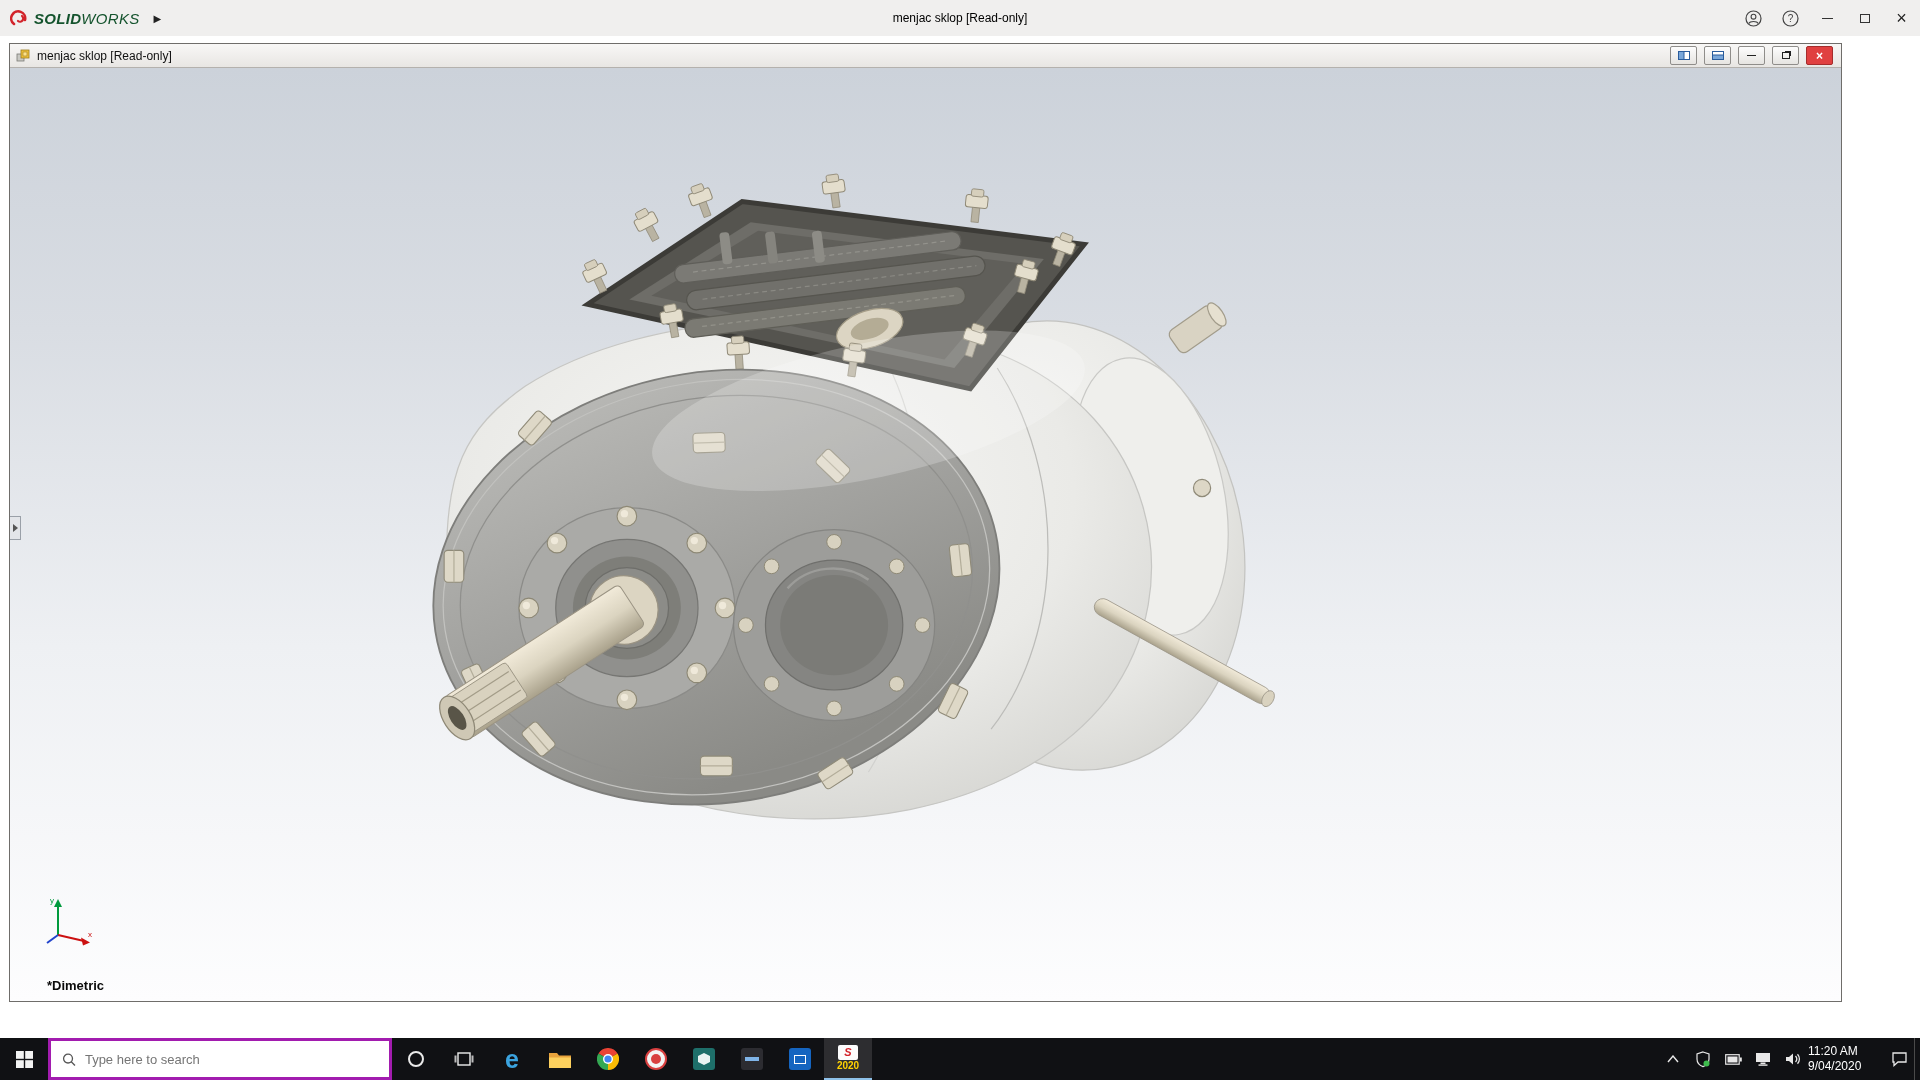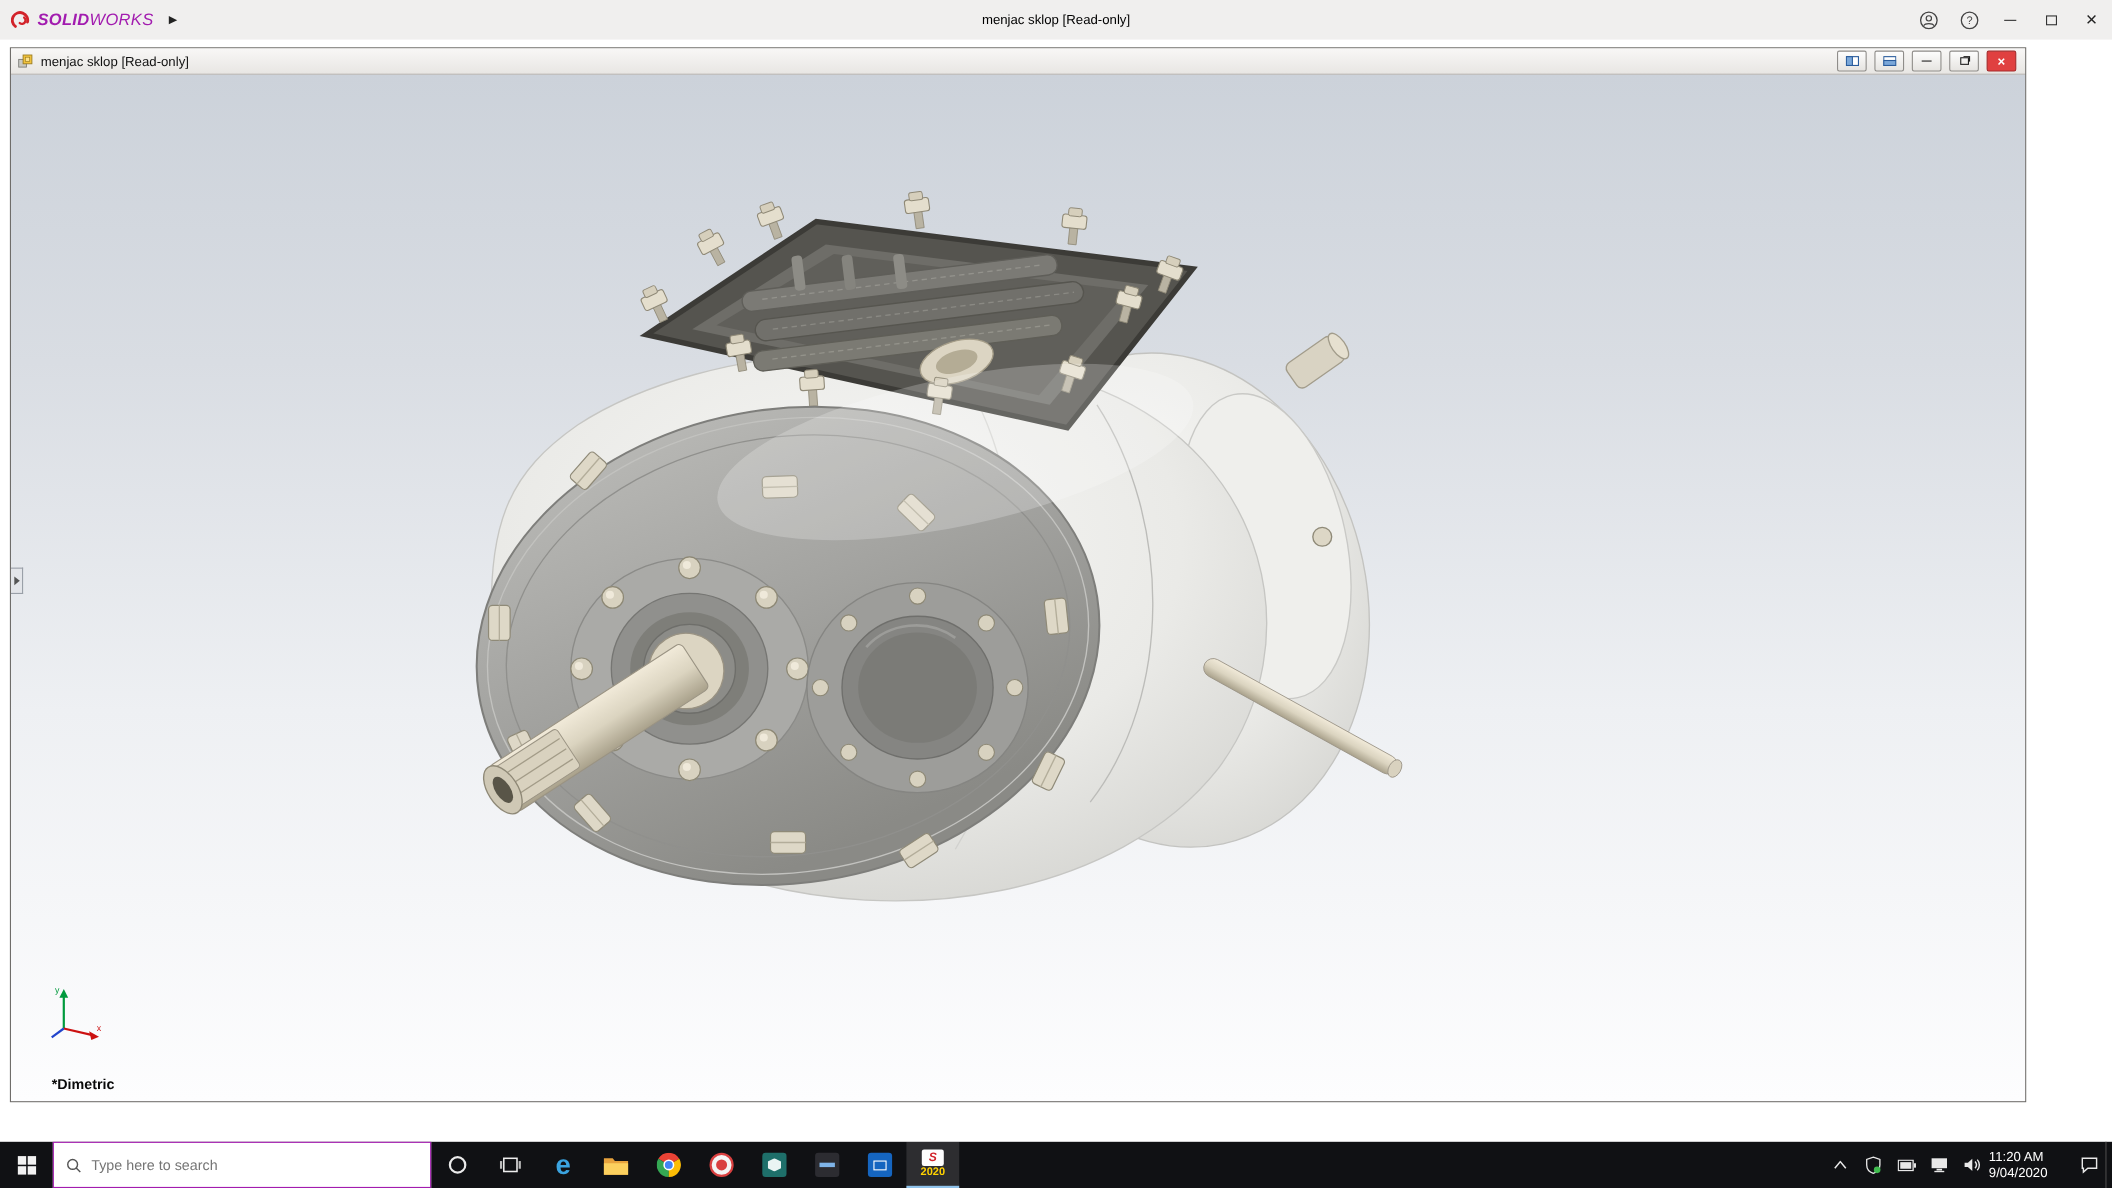--- a/index.html
+++ b/index.html
@@ -3,21 +3,21 @@
 <meta charset="utf-8">
 <style>
   * { box-sizing: border-box; margin: 0; padding: 0; }
   html,body { width:1920px; height:1080px; overflow:hidden; background:#ffffff;
               font-family:"Liberation Sans","DejaVu Sans",sans-serif; }
 
   
   .app-titlebar { position:absolute; left:0; top:0; width:1920px; height:36px;
                   background:#f0efee; display:flex; align-items:center; }
   .brand { display:flex; align-items:center; gap:5px; margin-left:10px; }
-  .brand-text { font-size:15px; font-style:italic; color:#a21caf; letter-spacing:.3px; }
+  .brand-text { font-size:15px; font-style:italic; color:#14532d; letter-spacing:.3px; }
   .brand-text b { font-weight:700; }
   .flyout-menu-arrow { margin-left:14px; font-size:10px; color:#222; }
   .app-title { position:absolute; left:50%; top:50%; transform:translate(-50%,-50%);
                font-size:12px; color:#000; white-space:nowrap; }
   .app-buttons { position:absolute; right:0; top:0; height:36px; display:flex; align-items:center; }
   .win-btn { width:37px; height:36px; display:flex; align-items:center; justify-content:center;
              color:#333; font-size:14px; cursor:default; }
   .glyph-min { width:11px; height:1px; background:#333; display:block; }
   .glyph-max { width:10px; height:9px; border:1px solid #333; display:block; }
   .glyph-close { font-size:18px; line-height:1; color:#222; }
@@ -45,21 +45,21 @@
   .fm-tab { position:absolute; left:0; top:48%; width:11px; height:24px; background:#e3e5e9;
             border:1px solid #9aa0a8; border-left:none; display:flex; align-items:center;
             justify-content:center; }
   .fm-arrow { width:0; height:0; border-top:4px solid transparent; border-bottom:4px solid transparent;
               border-left:5px solid #555; }
 
   
   .taskbar { position:absolute; left:0; top:1038px; width:1920px; height:42px; background:#101114;
              display:flex; align-items:stretch; color:#f0f0f0; }
   .tb-btn { width:48px; display:flex; align-items:center; justify-content:center; position:relative; }
-  .tb-search { width:344px; background:#ffffff; border:1px solid #a21caf; display:flex;
+  .tb-search { width:344px; background:#ffffff; border:3px solid #a21caf; display:flex;
                align-items:center; gap:9px; padding:0 11px; }
   .tb-search input { border:none; outline:none; background:transparent; font-size:13px;
                      color:#444; width:100%; font-family:inherit; }
   .cortana-ring { width:16px; height:16px; border:2px solid #eaeaea; border-radius:50%; display:block; }
   .edge-e { font-size:25px; font-weight:bold; color:#3ba4e0; line-height:1; }
   .chrome-icon, .generic-icon { display:block; }
   .app-cell.active { background:rgba(255,255,255,.12); border-bottom:2px solid #8fc2ea; }
   .sw-icon { display:flex; flex-direction:column; align-items:center; line-height:1; }
   .sw-logo { width:20px; height:15px; background:#fdfdfd; border-radius:2px; display:flex;
              align-items:center; justify-content:center; color:#d2232a; font-weight:bold;

